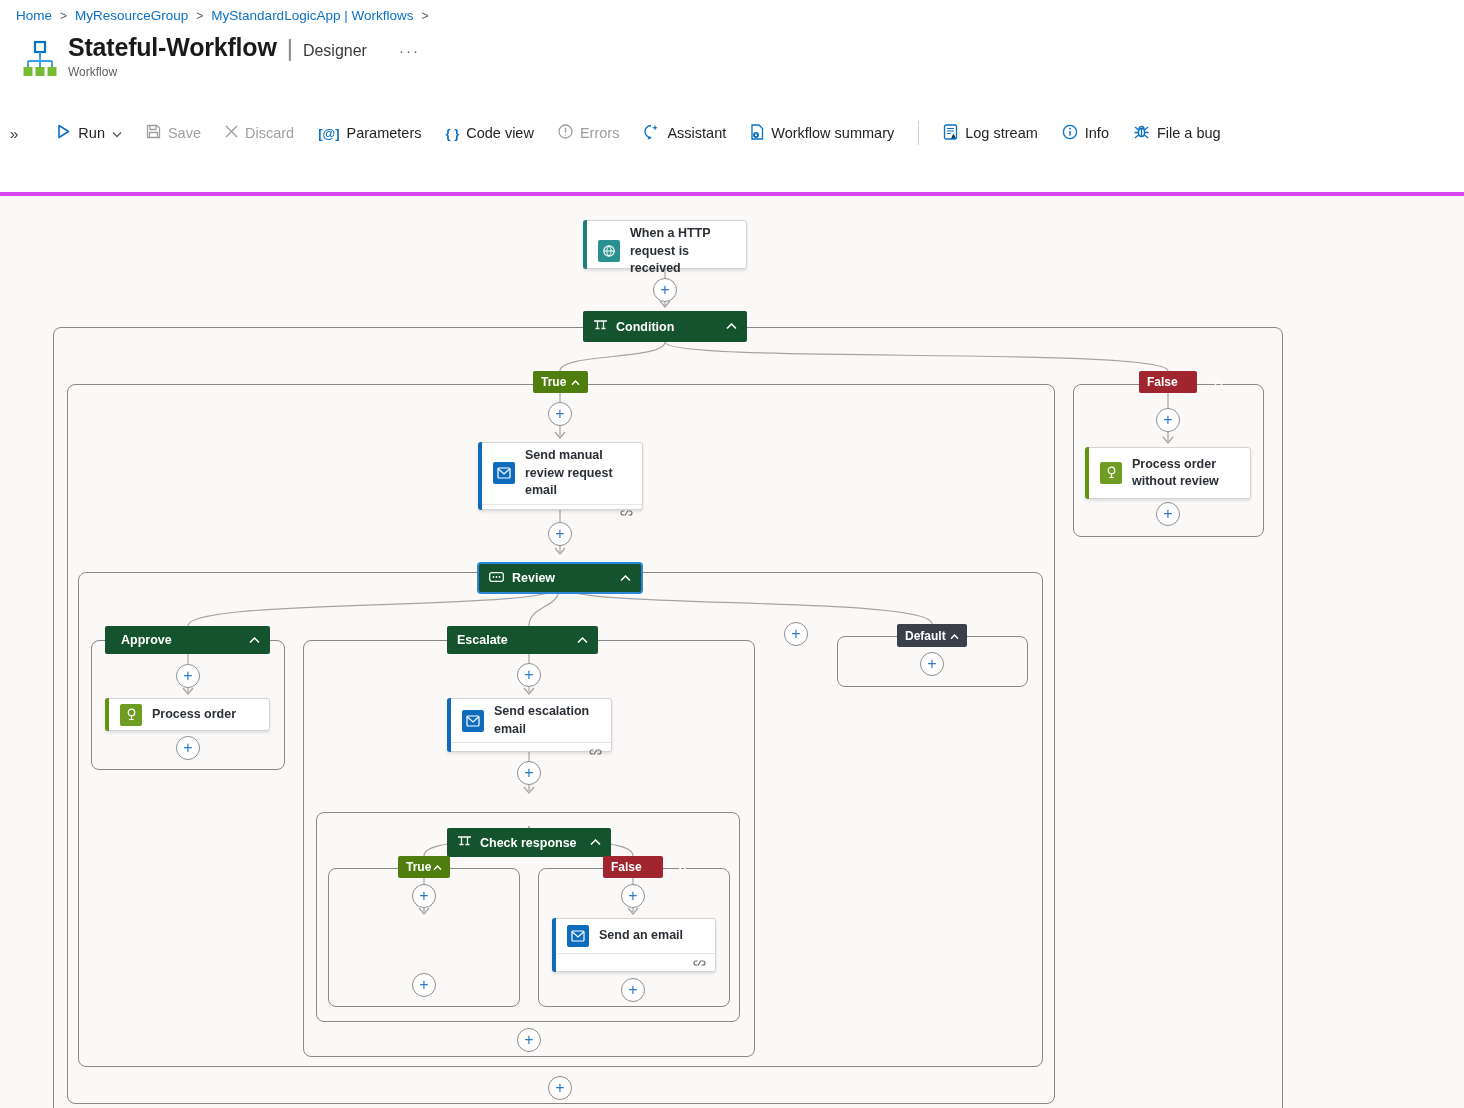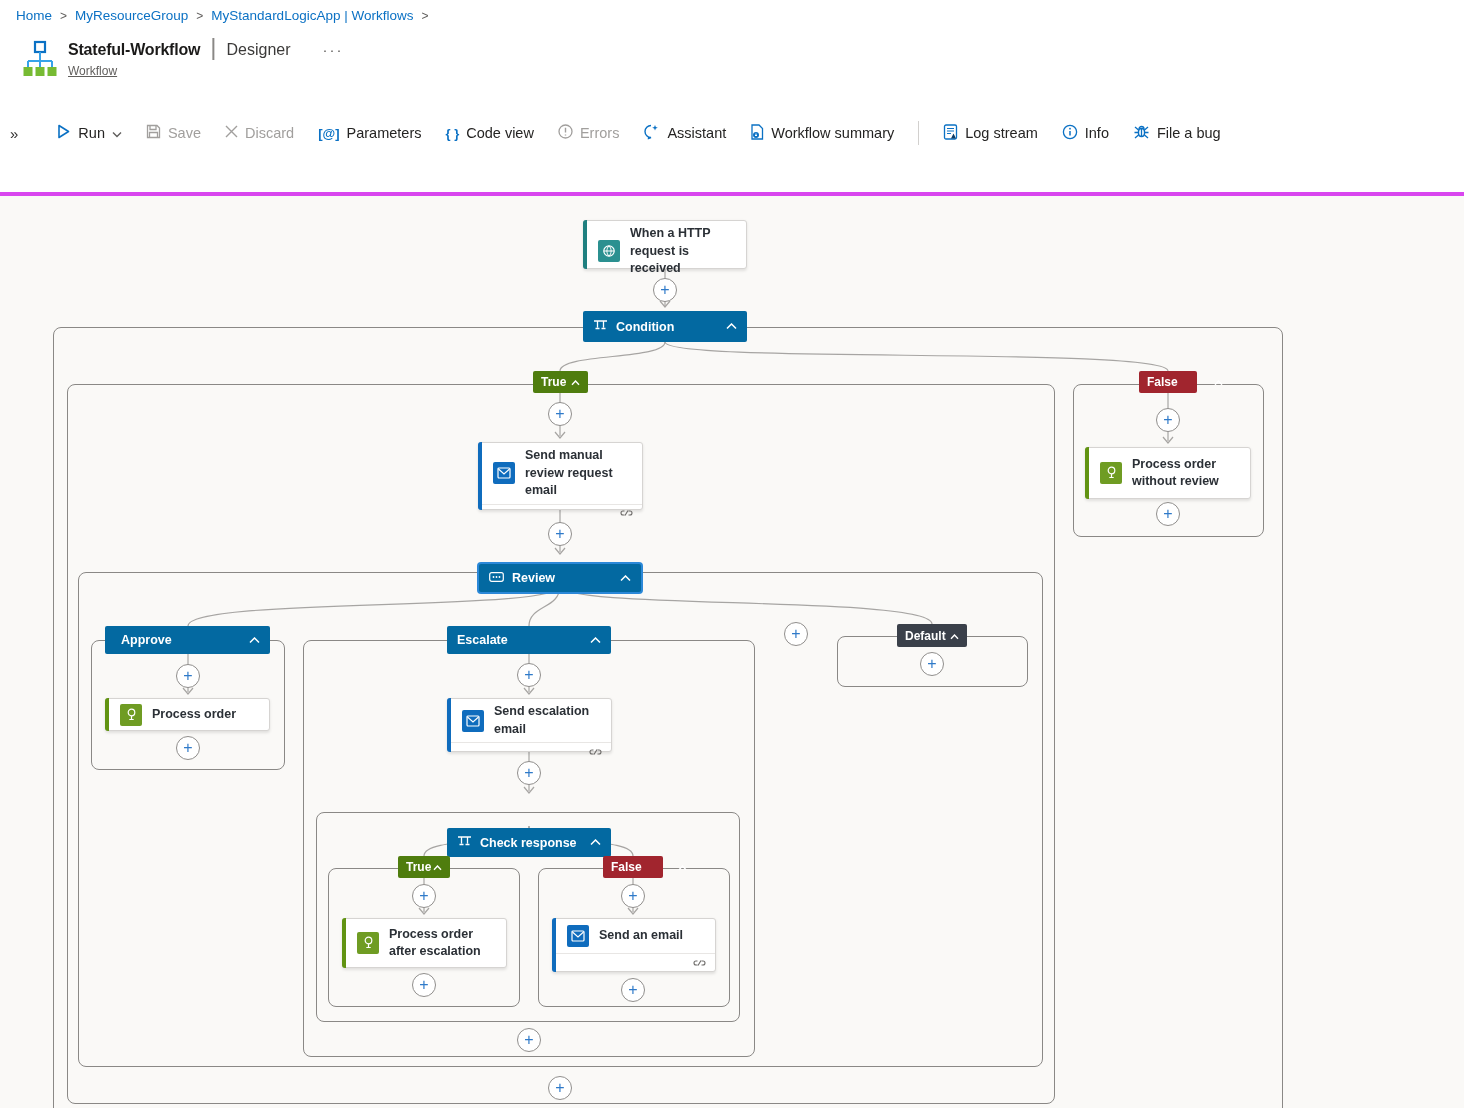--- a/index.html
+++ b/index.html
@@ -8,43 +8,43 @@
   .page { position:relative; width:1464px; height:1108px; }
 
   
   .breadcrumb { padding:8px 0 0 16px; font-size:13.5px; display:flex; gap:8px; align-items:center; }
   .breadcrumb a { color:#0b71c4; text-decoration:none; cursor:pointer; }
   .bc-sep { color:#605e5c; font-size:12px; }
   .titlebar { display:flex; align-items:flex-start; padding:10px 0 0 22px; }
   .app-icon { margin:6px 10px 0 0; }
   .title-col { display:flex; flex-direction:column; }
   .title-row { display:flex; align-items:baseline; gap:10px; }
-  .t-primary { font-size:16px; font-weight:700; color:#1b1a19; letter-spacing:-0.2px; }
+  .t-primary { font-size:25px; font-weight:700; color:#1b1a19; letter-spacing:-0.2px; }
   .t-div { font-size:24px; color:#8a8886; font-weight:300; }
   .t-secondary { font-size:16px; font-weight:400; color:#3b3a39; }
   .t-more { font-size:15px; color:#605e5c; margin-left:22px; letter-spacing:2px; cursor:pointer; }
-  .subtitle { font-size:12px; color:#605e5c; margin-top:3px;text-decoration:underline; }
+  .subtitle { font-size:12px; color:#605e5c; margin-top:3px; }
 
   
   .toolbar { position:absolute; left:0; top:114px; width:1464px; height:38px;
     display:flex; align-items:center; gap:24px; padding-left:10px; }
   .tb-collapse { font-size:15px; color:#323130; margin-right:14px; cursor:pointer; }
   .tb-item { display:flex; align-items:center; gap:7px; background:none; border:none;
     font-family:inherit; font-size:14.5px; color:#252423; cursor:pointer; white-space:nowrap; }
   .tb-item.disabled { color:#a19f9d; cursor:default; }
   .tb-glyph { font-weight:700; font-size:13px; color:#0b71c4; }
   .tb-sep { width:1px; height:24px; background:#d2d0ce; }
 
   
   .canvas { position:absolute; left:0; top:152px; width:1464px; height:956px;
     background:#faf9f7; border-top:4px solid #d946ef;margin-top:40px; }
   .cont { position:absolute; border:1px solid #8a8886; border-radius:8px; z-index:1; }
   .edges { position:absolute; left:0; top:0; z-index:2; }
 
-  .scope-bar { position:absolute; background:#0369a1; border-radius:2px; color:#fff;
+  .scope-bar { position:absolute; background:#14532d; border-radius:2px; color:#fff;
     display:flex; align-items:center; gap:8px; padding:0 10px; font-size:12.5px;
     font-weight:700; z-index:4; cursor:pointer; }
   .scope-bar .chev { margin-left:auto; display:flex; }
   .scope-bar.selected { box-shadow:0 0 0 2px #2b88d8; }
 
   .badge { position:absolute; border-radius:2px; color:#fff; display:flex; align-items:center;
     justify-content:space-between; padding:0 8px; font-size:12px; font-weight:700; z-index:4; cursor:pointer; }
   .badge.green { background:#4f7d0e; }
   .badge.red { background:#a1252e;gap:36px; }
   .badge.dark { background:#3a404a; }
@@ -313,21 +313,21 @@
       <span class="cicon" style="background:#6f9c23">
         <svg width="13" height="14" viewBox="0 0 13 14">
               <circle cx="6.5" cy="4.5" r="3.3" fill="none" stroke="#fff" stroke-width="1.2"></circle>
               <path d="M6.5 7.8 V11.5 M4.3 11.5 H8.7" stroke="#fff" stroke-width="1.2" fill="none"></path>
             </svg>
       </span>
       <span class="ctitle">Process order</span>
     </div>
   </div>
 
-  <div class="scope-bar" style="left:447px;top:430px;width:164px;height:28px;">
+  <div class="scope-bar" style="left:447px;top:430px;width:151px;height:28px;">
     <span>Escalate</span>
     <span class="chev">
           <svg width="11" height="7" viewBox="0 0 11 7">
             <path d="M1 5.5 L5.5 1 L10 5.5" fill="none" stroke="#fff" stroke-width="1.5"></path>
           </svg>
         </span>
   </div>
   <div class="card" style="left:447px;top:502px;width:165px;height:54px;--ac:#0f6cbd">
     <div class="card-body">
       <span class="cicon" style="background:#0f6cbd">
@@ -363,31 +363,20 @@
             <path d="M1 4.8 L4.5 1 L8 4.8" fill="none" stroke="#fff" stroke-width="1.4"></path>
           </svg></span>
   </div>
   <div class="badge red" style="left:603px;top:660px;width:60px;height:22px">
     <span>False</span>
     <span><svg width="9" height="6" viewBox="0 0 9 6">
             <path d="M1 4.8 L4.5 1 L8 4.8" fill="none" stroke="#fff" stroke-width="1.4"></path>
           </svg></span>
   </div>
 
-  <div class="card" style="left:342px;top:722px;width:165px;height:50px;--ac:#619312">
-    <div class="card-body">
-      <span class="cicon" style="background:#6f9c23">
-        <svg width="13" height="14" viewBox="0 0 13 14">
-              <circle cx="6.5" cy="4.5" r="3.3" fill="none" stroke="#fff" stroke-width="1.2"></circle>
-              <path d="M6.5 7.8 V11.5 M4.3 11.5 H8.7" stroke="#fff" stroke-width="1.2" fill="none"></path>
-            </svg>
-      </span>
-      <span class="ctitle">Process order after escalation</span>
-    </div>
-  </div>
 
   <div class="card" style="left:552px;top:722px;width:164px;height:54px;--ac:#0f6cbd">
     <div class="card-body">
       <span class="cicon" style="background:#0f6cbd">
         <svg width="14" height="12" viewBox="0 0 14 12">
               <rect x="1" y="1" width="12" height="10" rx="1" fill="none" stroke="#fff" stroke-width="1.2"></rect>
               <path d="M1.5 2 L7 7 L12.5 2" fill="none" stroke="#fff" stroke-width="1.1"></path>
             </svg>
       </span>
       <span class="ctitle">Send an email</span>

